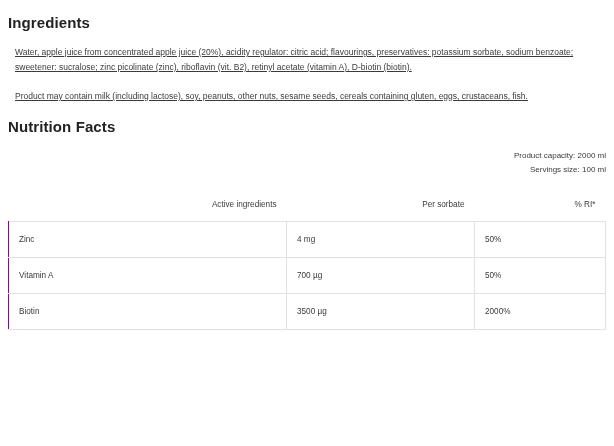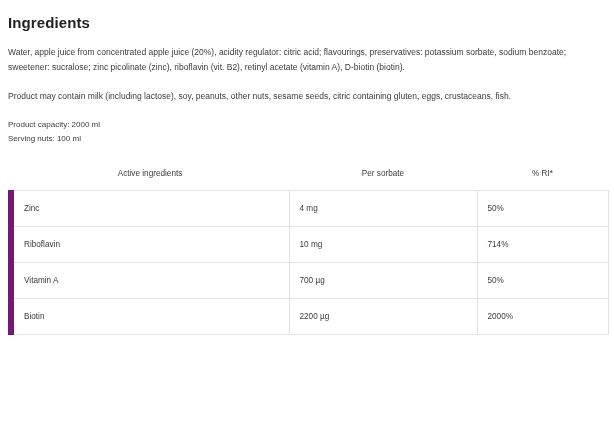--- a/index.html
+++ b/index.html
@@ -22,74 +22,77 @@
     font-size: 15px;
     font-weight: bold;
     color: #222222;
     margin: 6px 0 14px 0;
     letter-spacing: 0.1px;
   }
   p.body-text {
     font-size: 8.5px;
     line-height: 1.75;
     color: #3b3b3b;
-    margin: 0 0 14px 0;
+    margin: 0 0 14px 7px;
     max-width: 580px;
+    text-decoration: underline;
   }
   .facts-meta {
     font-size: 8px;
     line-height: 1.85;
     color: #3b3b3b;
     margin: 0 0 14px 0;
+    text-align: right;
   }
   table.nutrition {
     width: 597px;
     border-collapse: collapse;
     font-size: 8px;
     color: #3b3b3b;
     table-layout: fixed;
   }
   table.nutrition col.c1 { width: 278px; }
   table.nutrition col.c2 { width: 188px; }
   table.nutrition col.c3 { width: 131px; }
   table.nutrition th {
-    text-align: center;
+    text-align: right;
     font-weight: normal;
     padding: 8px 10px 12px 10px;
     border: none;
     color: #3b3b3b;
     font-size: 8.2px;
   }
   table.nutrition tbody td {
     padding: 13px 10px;
     border: 1px solid #e2e2e2;
     font-size: 8.2px;
     color: #3b3b3b;
     vertical-align: middle;
   }
   table.nutrition tbody tr td:first-child {
-    border-left: 6px solid #701a75;
+    border-left: 1px solid #701a75;
     margin-left: 8px;
   }
 </style>
 </head>
 <body>
 
 <div class="page">
 
   <h2 class="section-title">Ingredients</h2>
 
   <p class="body-text">Water, apple juice from concentrated apple juice (20%), acidity regulator: citric acid; flavourings, preservatives: potassium sorbate, sodium benzoate; sweetener: sucralose; zinc picolinate (zinc), riboflavin (vit. B2), retinyl acetate (vitamin A), D-biotin (biotin).</p>
 
-  <p class="body-text">Product may contain milk (including lactose), soy, peanuts, other nuts, sesame seeds, citric containing gluten, eggs, crustaceans, fish.</p>
+  <p class="body-text">Product may contain milk (including lactose), soy, peanuts, other nuts, sesame seeds, cereals containing gluten, eggs, crustaceans, fish.</p>
 
+  <h2 class="section-title">Nutrition Facts</h2>
 
   <div class="facts-meta">
     <div>Product capacity: 2000 ml</div>
-    <div>Serving nuts: 100 ml</div>
+    <div>Servings size: 100 ml</div>
   </div>
 
   <table class="nutrition">
     <colgroup>
       <col class="c1">
       <col class="c2">
       <col class="c3">
     </colgroup>
     <thead>
       <tr>
@@ -98,30 +101,25 @@
         <th>% RI*</th>
       </tr>
     </thead>
     <tbody>
       <tr>
         <td>Zinc</td>
         <td>4 mg</td>
         <td>50%</td>
       </tr>
       <tr>
-        <td>Riboflavin</td>
-        <td>10 mg</td>
-        <td>714%</td>
-      </tr>
-      <tr>
         <td>Vitamin A</td>
         <td>700 µg</td>
         <td>50%</td>
       </tr>
       <tr>
         <td>Biotin</td>
-        <td>2200 µg</td>
+        <td>3500 µg</td>
         <td>2000%</td>
       </tr>
     </tbody>
   </table>
 
 </div>
 
 </body></html>

